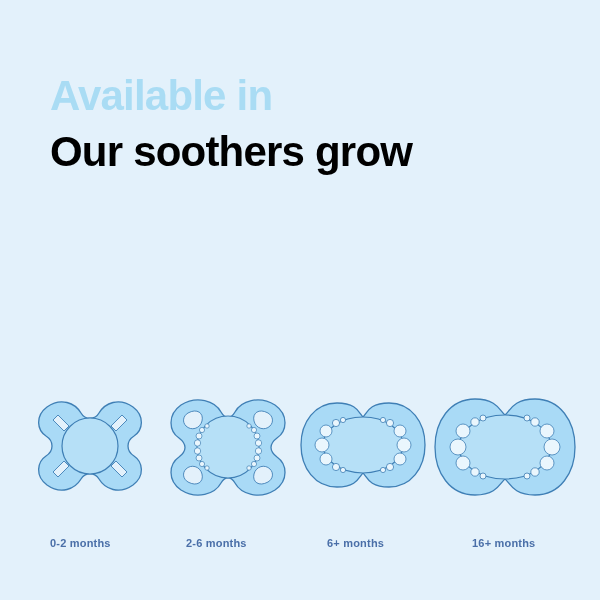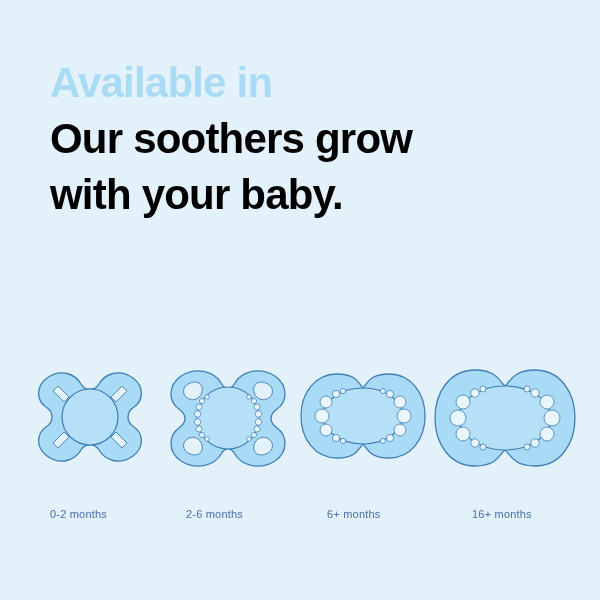--- a/index.html
+++ b/index.html
@@ -12,20 +12,21 @@
     background: #e3f1fb;
     font-family: "Liberation Sans", sans-serif;
     overflow: hidden;
     position: relative;
   }
 
   .poster {
     position: absolute;
     inset: 0;
     background: #e3f1fb;
+    margin-top: 13px;
   }
 
   
   .headline-block {
     position: absolute;
     left: 50px;
     top: 55px;
     width: 470px;
   }
   .headline-line {
@@ -45,22 +46,23 @@
   
   .soother-row {
     position: absolute;
     left: 0;
     top: 360px;
     width: 600px;
     height: 180px;
   }
   .soother-cell {
     position: absolute;
-    top: 0;
+    top: 16px;
     height: 180px;
+    font-weight: bold;
   }
   .soother-art {
     position: absolute;
     left: 50%;
     top: 0;
     transform: translateX(-50%);
   }
   .soother-caption {
     position: absolute;
     left: 0;
@@ -85,21 +87,20 @@
   #cell-3 .soother-caption { text-align: right; left: 52px; width: auto; }
 </style>
 </head>
 <body>
 
 <div class="poster">
 
   <div class="headline-block">
     <div class="headline-line muted">Available in</div>
     <div class="headline-line strong">Our soothers grow</div>
-    <div class="headline-line strong">with your baby.</div>
   </div>
 
   <div class="soother-row">
 
     <div class="soother-cell" id="cell-0">
       <svg class="soother-art" width="130" height="135" viewBox="0 0 130 135">
         <g fill="#a9daf6" stroke="#3f7fb5" stroke-width="1.3">
           <path d="M22 18
                    C 36 8, 50 14, 56 24
                    C 60 31, 70 31, 74 24

